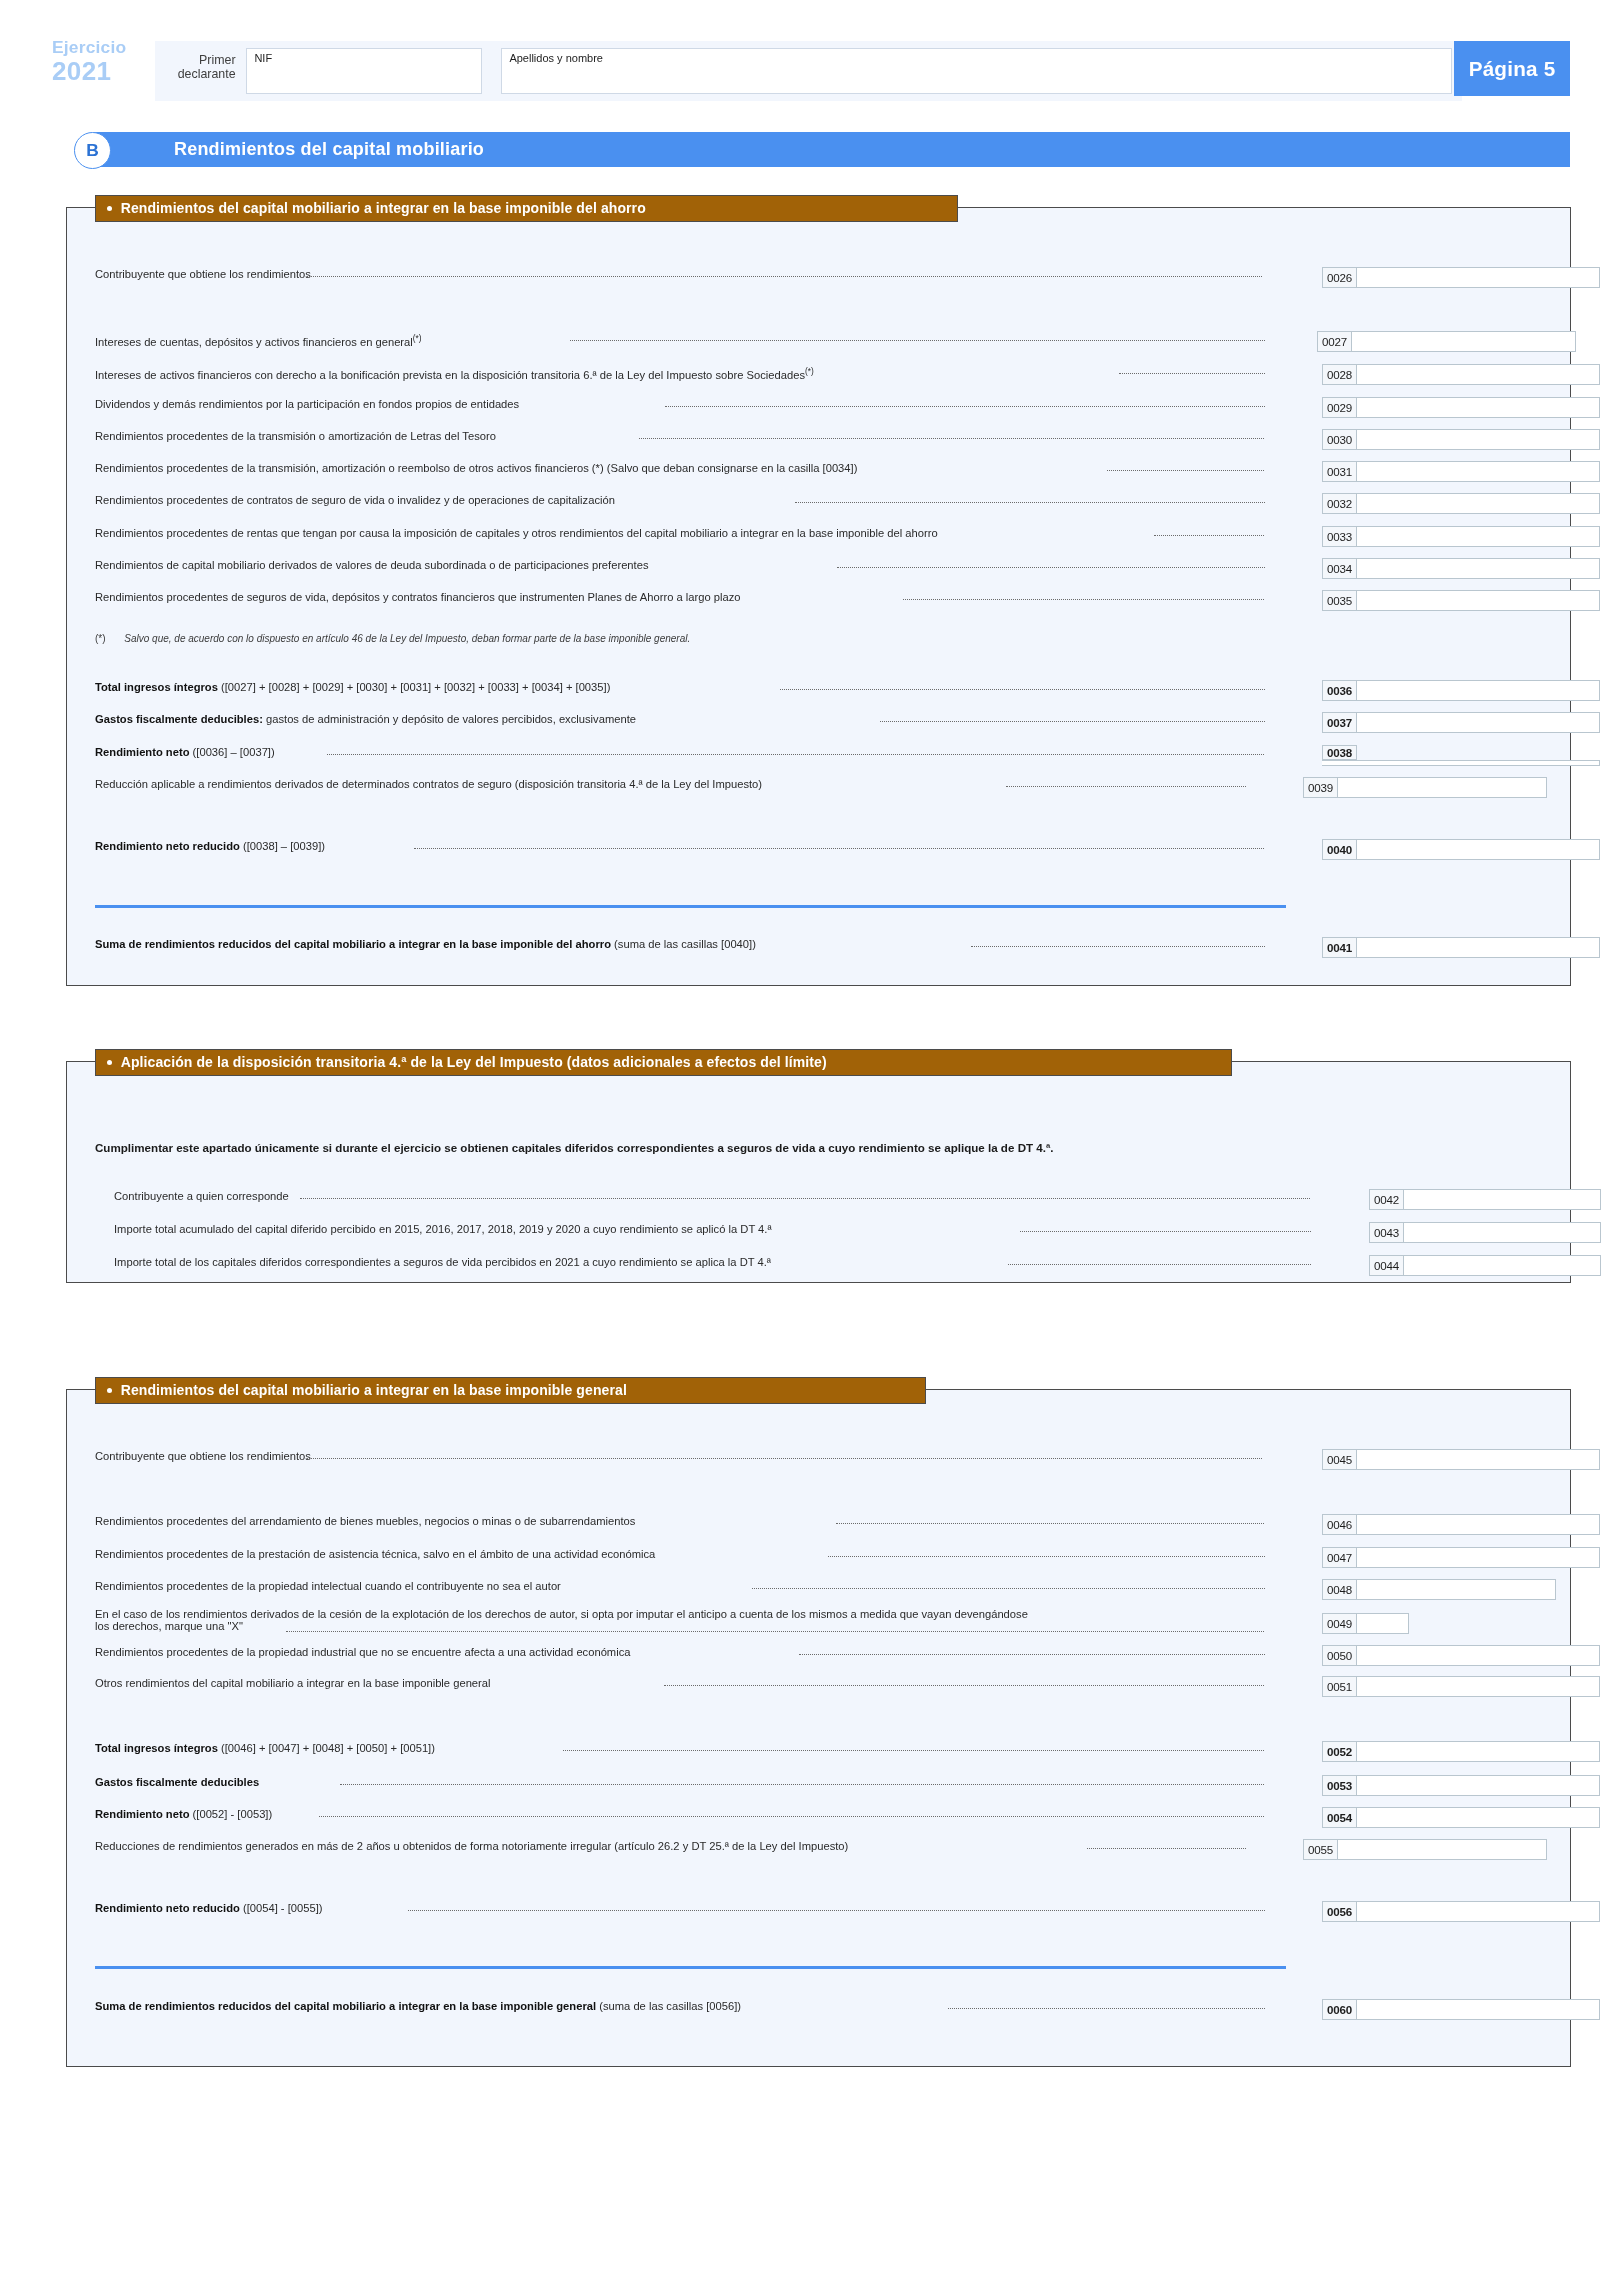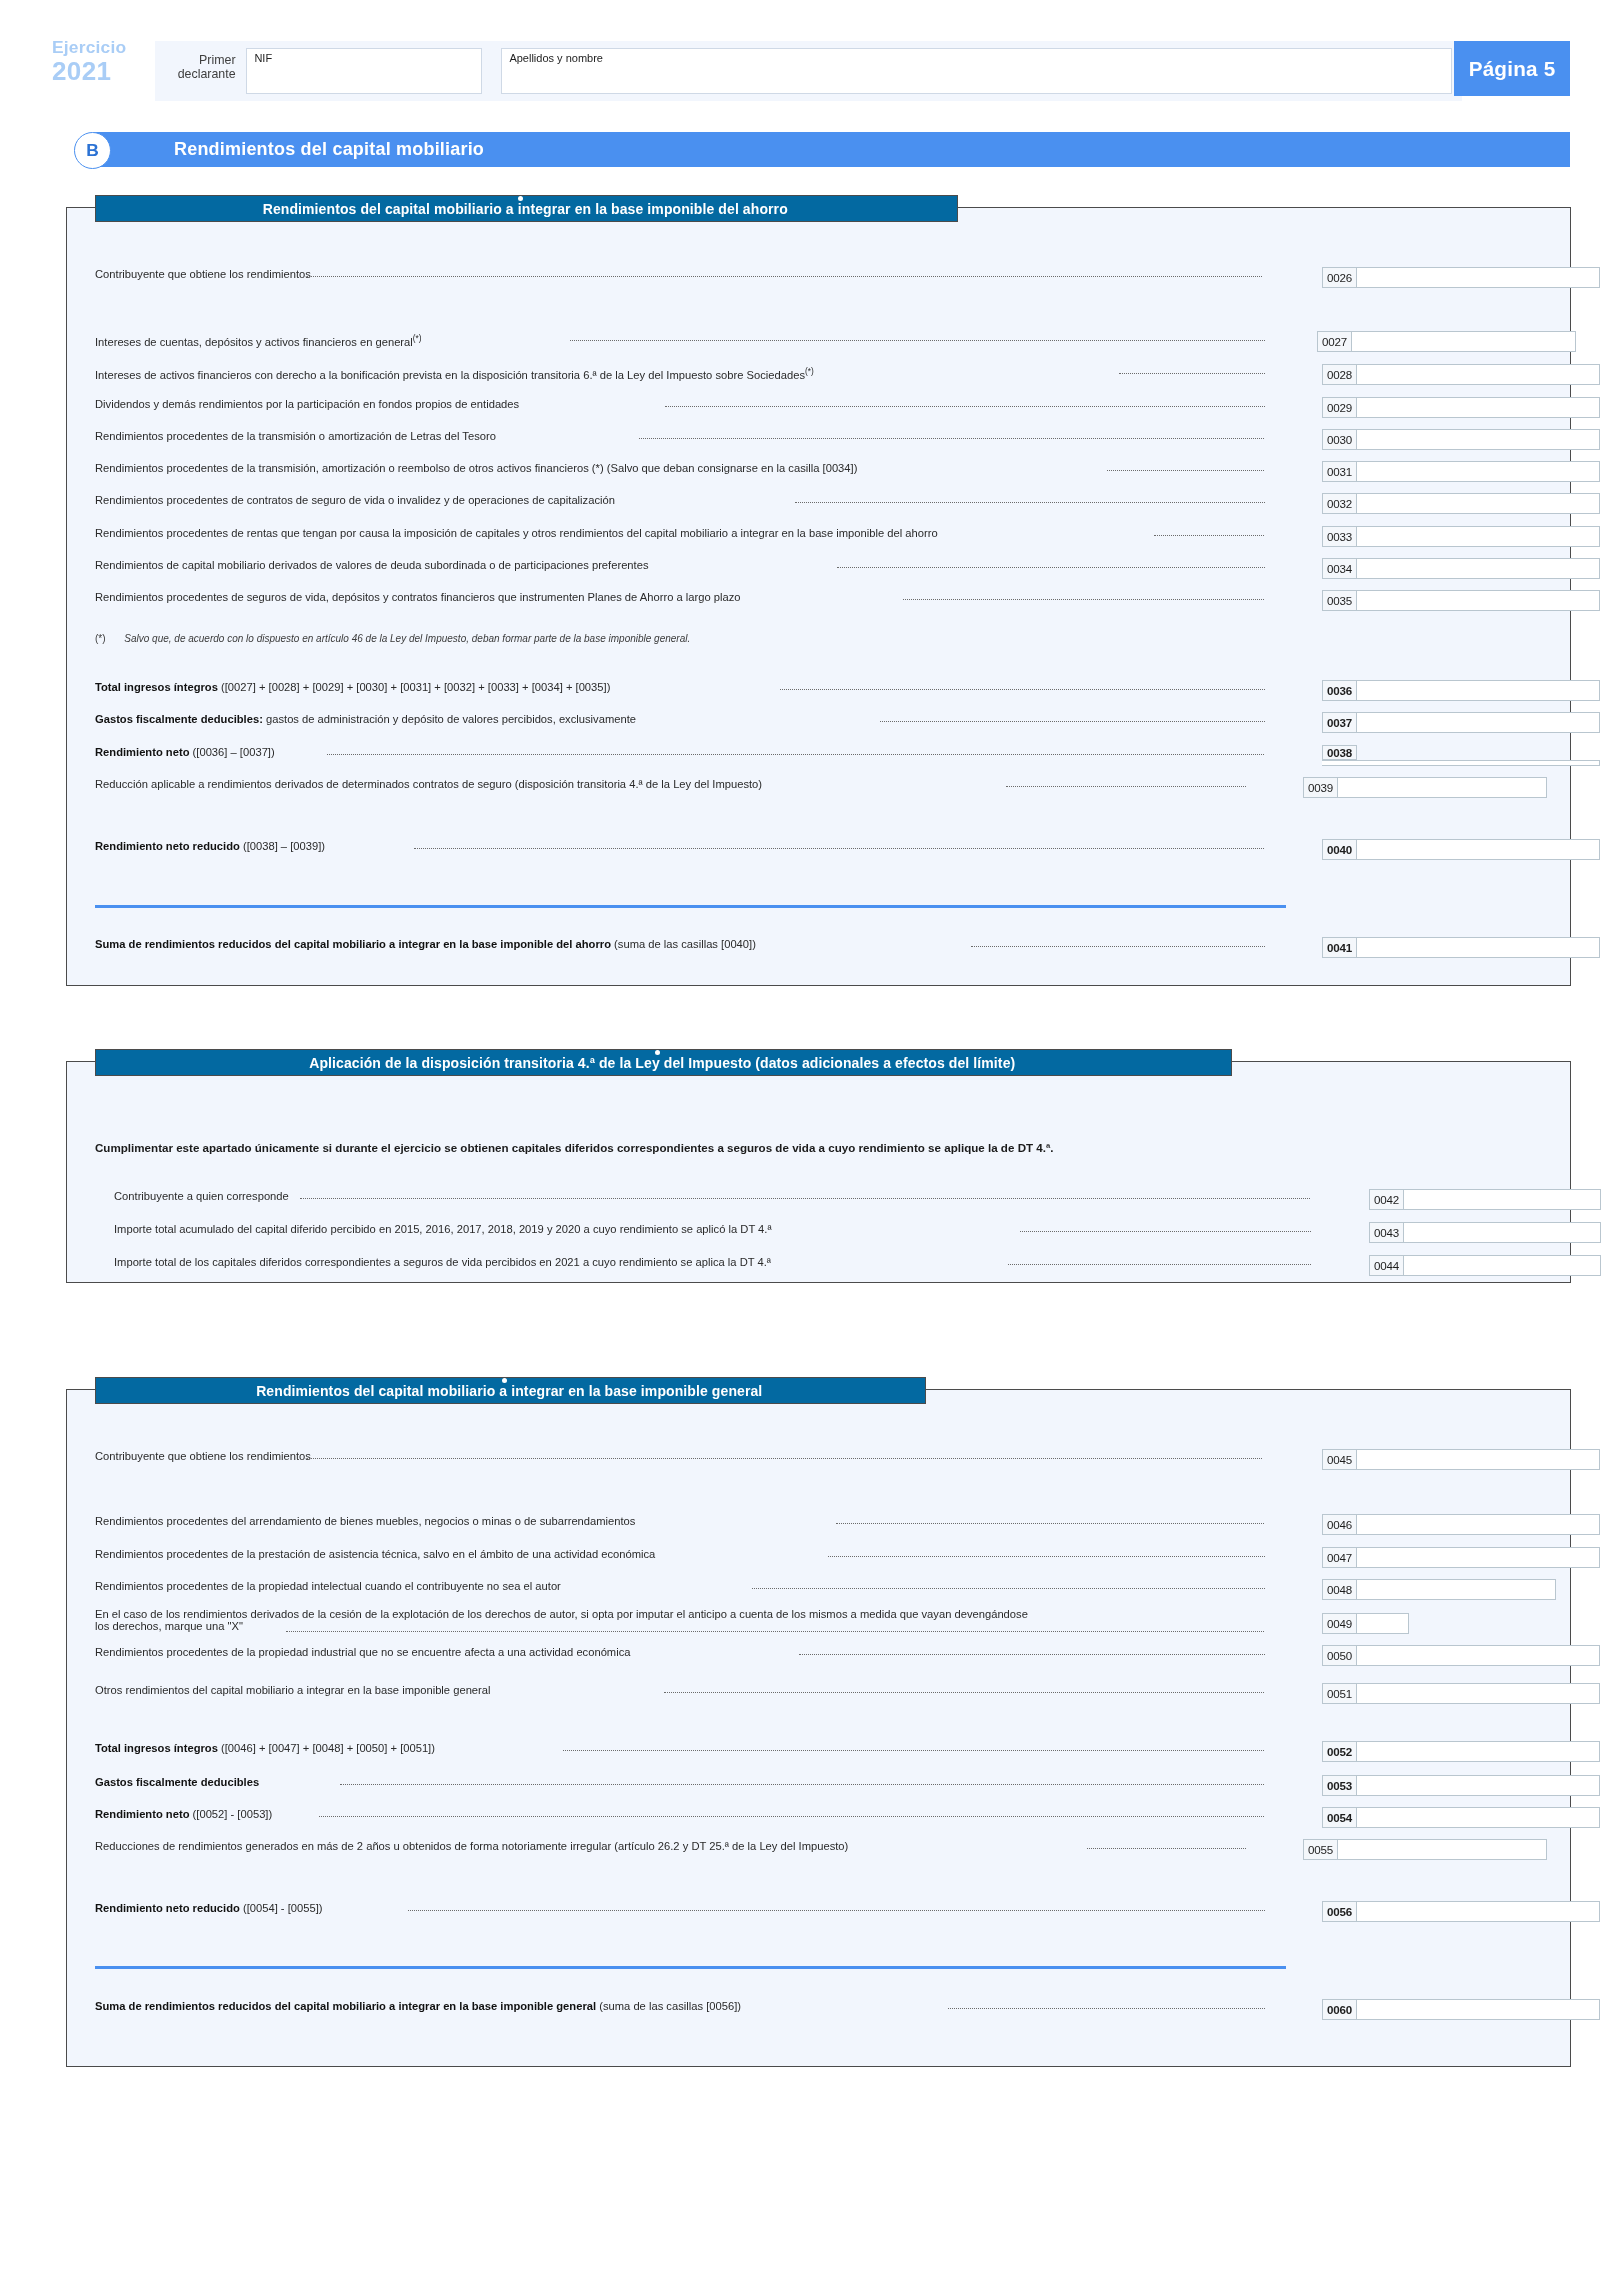--- a/index.html
+++ b/index.html
@@ -119,32 +119,31 @@
   .block{
     position:absolute;
     background:#f2f6fd;
     border:1.7px solid #4b4b4b;
     box-sizing:border-box;
   }
   .subhead{
     position:absolute;
     top:-13.2px; left:28px;
     height:27px;
-    background:#0369a1;
+    background:#a16207;
     border:1.7px solid #4b4b4b;
     box-sizing:border-box;
     color:#ffffff;
     font-size:14px;
     font-weight:bold;
     display:flex;align-items:center;
     padding:0 13.2px 0 10.7px;
     letter-spacing:0.1px;
     white-space:nowrap;
     z-index:2;
-    flex-direction:column;
   }
   .subhead .bullet{
     display:inline-block;
     width:5px;height:5px;border-radius:50%;
     background:#ffffff;
     margin-right:9px;
     flex:none;
   }
 
   
@@ -509,21 +508,21 @@
 
     <div class="row" style="top:255px;">
       <span class="rtext">Rendimientos procedentes de la propiedad industrial que no se encuentre afecta a una actividad económica</span>
       <span class="leader" style="left:732px; width:466px;"></span>
       <div class="casilla" style="left:1255px; width:278px;">
         <div class="cnum">0050</div>
         <div class="cval"></div>
       </div>
     </div>
 
-    <div class="row" style="top:293px;">
+    <div class="row" style="top:286px;">
       <span class="rtext">Otros rendimientos del capital mobiliario a integrar en la base imponible general</span>
       <span class="leader" style="left:597px; width:600px;"></span>
       <div class="casilla" style="left:1255px; width:278px;">
         <div class="cnum">0051</div>
         <div class="cval"></div>
       </div>
     </div>
 
     <div class="row" style="top:351px;">
       <span class="rtext"><b>Total ingresos íntegros</b><span> ([0046] + [0047] + [0048] + [0050] + [0051])</span></span>

